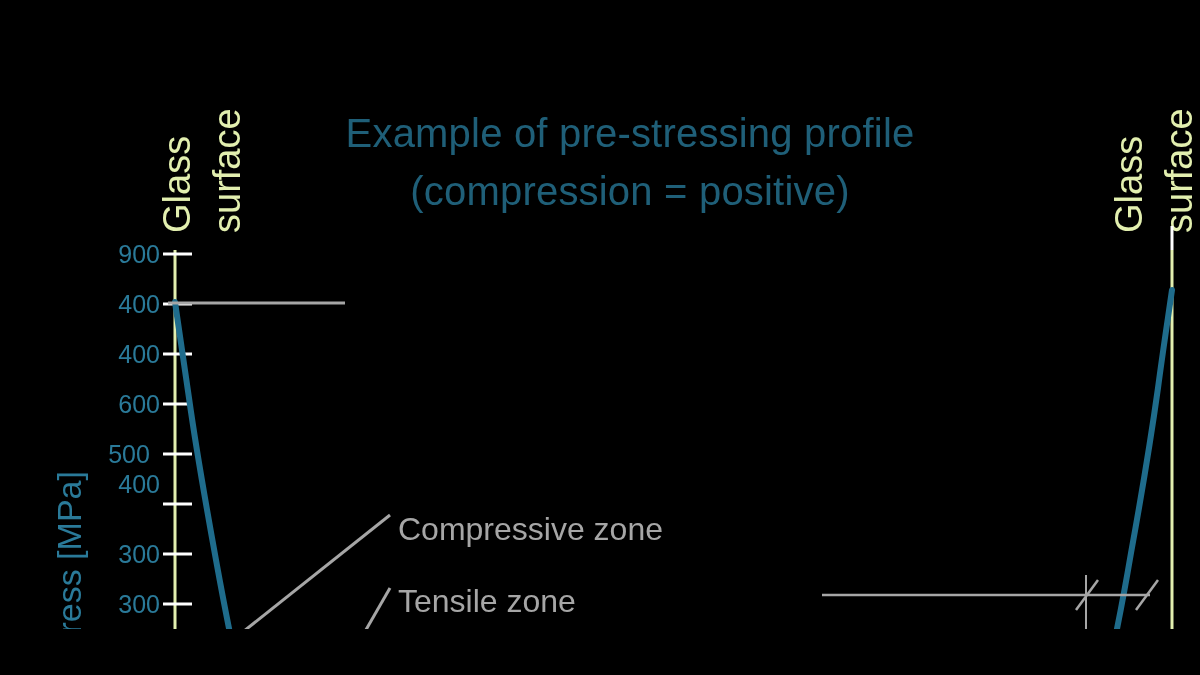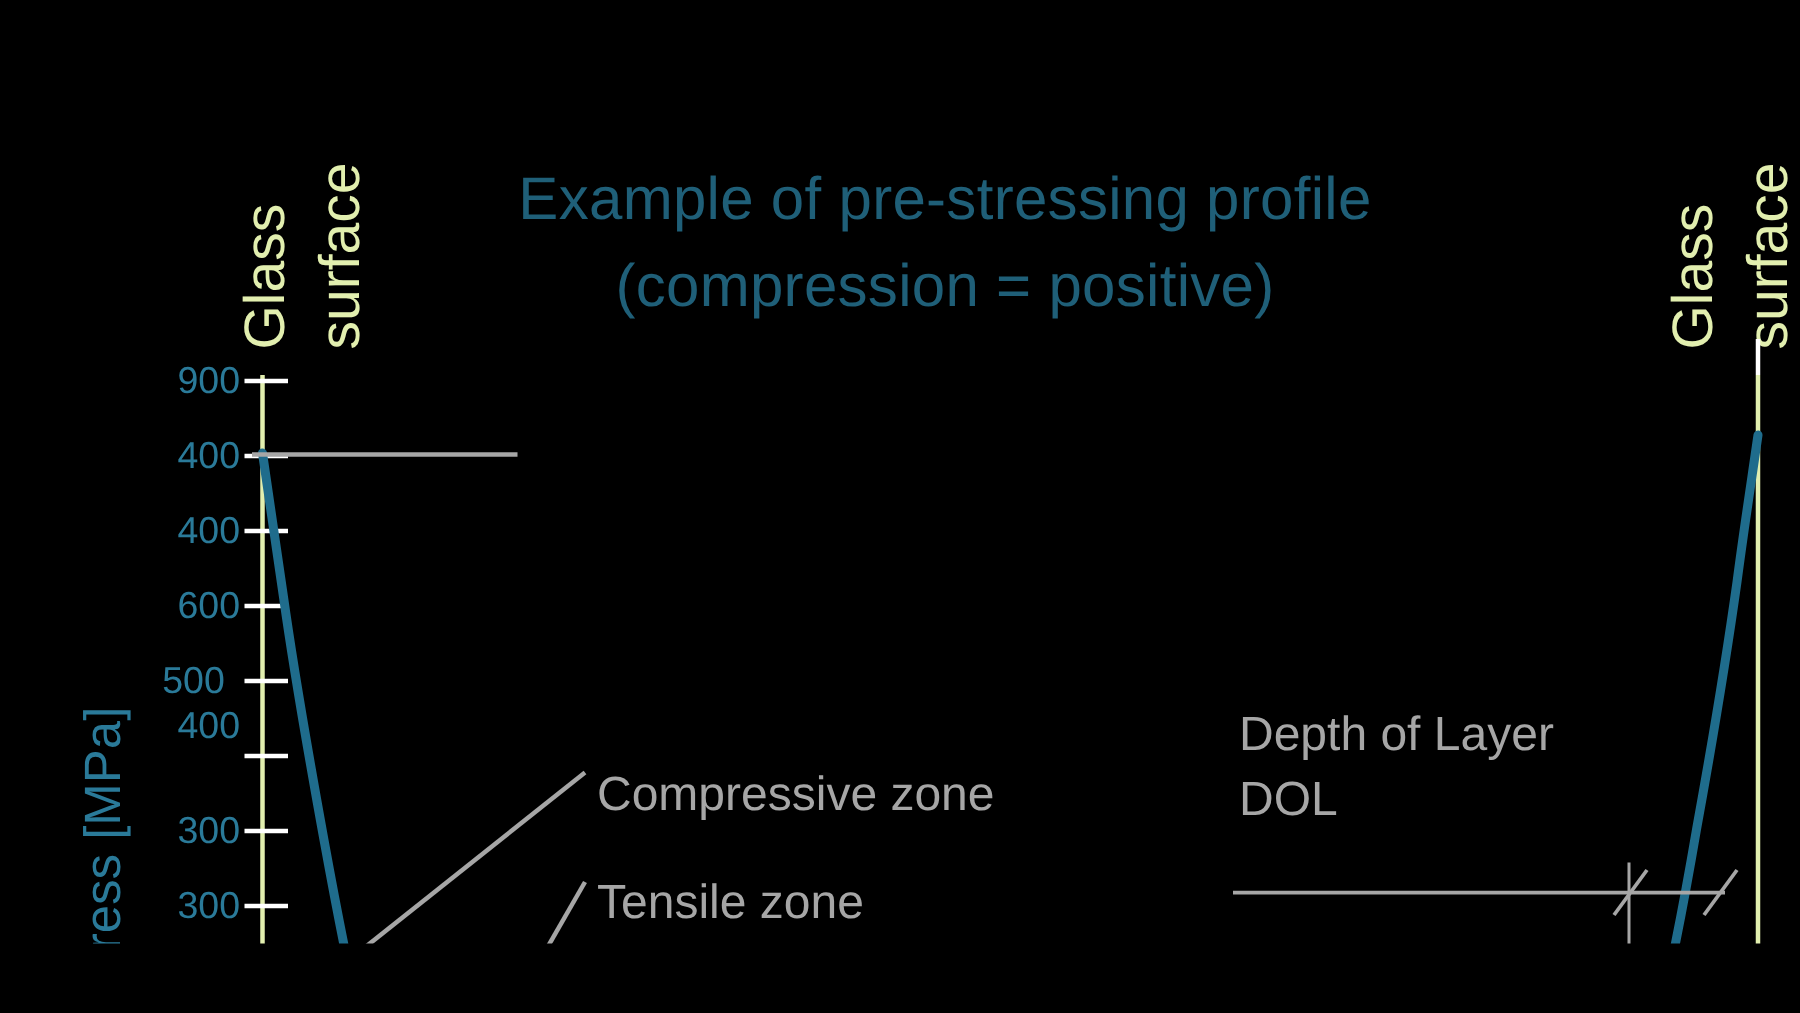--- a/index.html
+++ b/index.html
@@ -107,16 +107,14 @@
       <line x1="1136" y1="610" x2="1158" y2="580"></line>
     </g>
 
   </svg>
 
 
   <div class="anno" style="left:398px;top:508px;">Compressive zone</div>
 
   <div class="anno" style="left:398px;top:580px;">Tensile zone</div>
 
-  <div class="anno" style="left:826px;top:468px;">Depth of Layer
-DOL</div>
 
 </div>
 
 </body></html>

